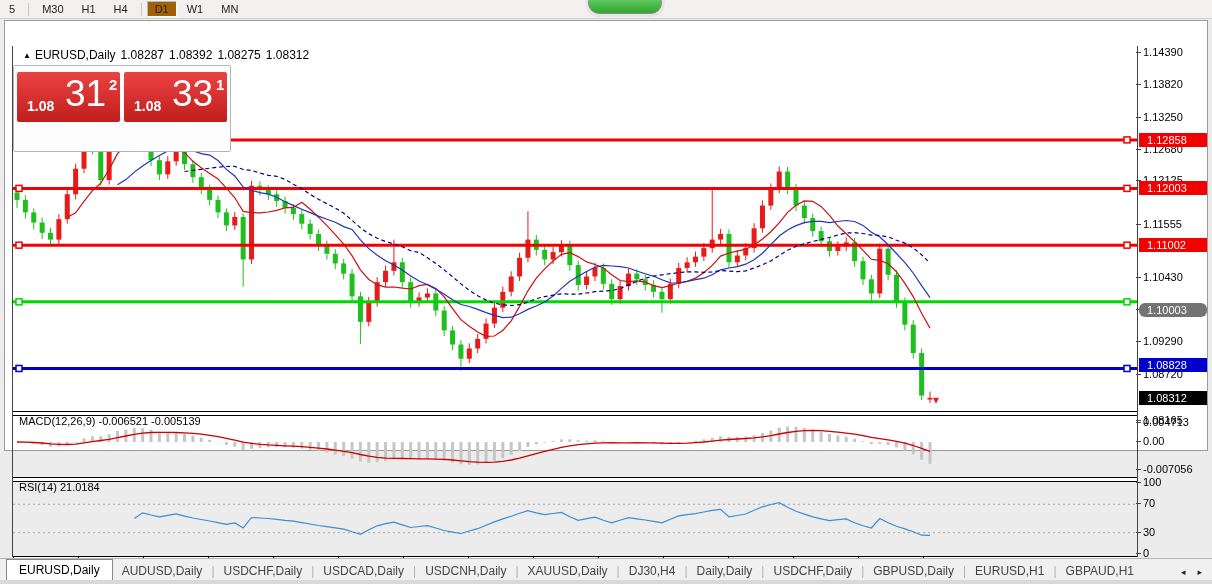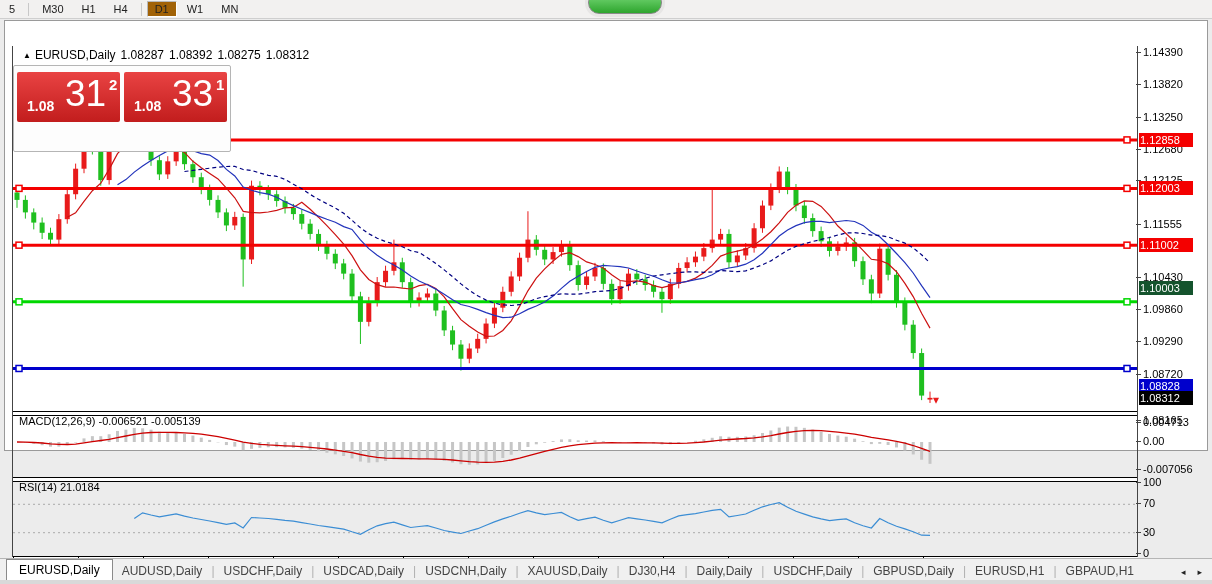--- a/index.html
+++ b/index.html
@@ -53,21 +53,21 @@
   
   .axis-label{
     position:absolute;left:1138px;font-size:11px;color:#000;line-height:13px;
     white-space:nowrap;
   }
   .axis-label .dash{
     position:absolute;left:-7px;top:6px;width:5px;height:1px;background:#444;
   }
   .axis-badge{
     position:absolute;left:1134px;font-size:11px;color:#fff;line-height:14px;
-    padding:0 1px;min-width:52px;z-index:6;
+    padding:0 8px;min-width:52px;z-index:6;
   }
   
   #trade-panel{
     position:absolute;left:8px;top:44px;width:218px;height:87px;
     background:#fdfdfd;border:1px solid #b5b5b5;border-radius:2px;z-index:10;
     box-sizing:border-box;padding:3px;
   }
   #tp-row1{display:flex;height:27px;}
   .tp-btn{
     flex:0 0 56px;background:linear-gradient(#ef4545,#cf2424);color:#fff;
@@ -532,22 +532,22 @@
       <div class="axis-label" style="top: 153.471px;"><span class="dash"></span>1.12125</div>
       <div class="axis-label" style="top: 197px;"><span class="dash"></span>1.11555</div>
       <div class="axis-label" style="top: 249.611px;"><span class="dash"></span>1.10430</div>
       <div class="axis-label" style="top: 281.942px;"><span class="dash"></span>1.09860</div>
       <div class="axis-label" style="top: 314.272px;"><span class="dash"></span>1.09290</div>
       <div class="axis-label" style="top: 346.602px;"><span class="dash"></span>1.08720</div>
       <div class="axis-label" style="top: 393px;"><span class="dash"></span>1.08165</div>
       <div class="axis-badge" style="top: 111.895px; background: rgb(244, 0, 0);">1.12858</div>
       <div class="axis-badge" style="top: 160.391px; background: rgb(244, 0, 0);">1.12003</div>
       <div class="axis-badge" style="top: 217.167px; background: rgb(244, 0, 0);">1.11002</div>
-      <div class="axis-badge" style="top: 260px; background: #14532d;">1.10003</div>
-      <div class="axis-badge" style="top: 358px; background: rgb(0, 0, 204);">1.08828</div>
+      <div class="axis-badge" style="top: 282px; background: #737373; border-radius: 6px;">1.10003</div>
+      <div class="axis-badge" style="top: 337px; background: rgb(0, 0, 204);">1.08828</div>
       <div class="axis-badge" style="top: 369.744px; background: rgb(0, 0, 0);">1.08312</div>
       <div class="axis-label" style="top: 395.299px;"><span class="dash"></span>0.004713</div>
       <div class="axis-label" style="top: 414px;"><span class="dash"></span>0.00</div>
       <div class="axis-label" style="top: 441.998px;"><span class="dash"></span>-0.007056</div>
       <div class="axis-label" style="top: 455px;"><span class="dash"></span>100</div>
       <div class="axis-label" style="top: 476.3px;"><span class="dash"></span>70</div>
       <div class="axis-label" style="top: 504.7px;"><span class="dash"></span>30</div>
       <div class="axis-label" style="top: 526px;"><span class="dash"></span>0</div>
     </div>
   <div id="date-row">

